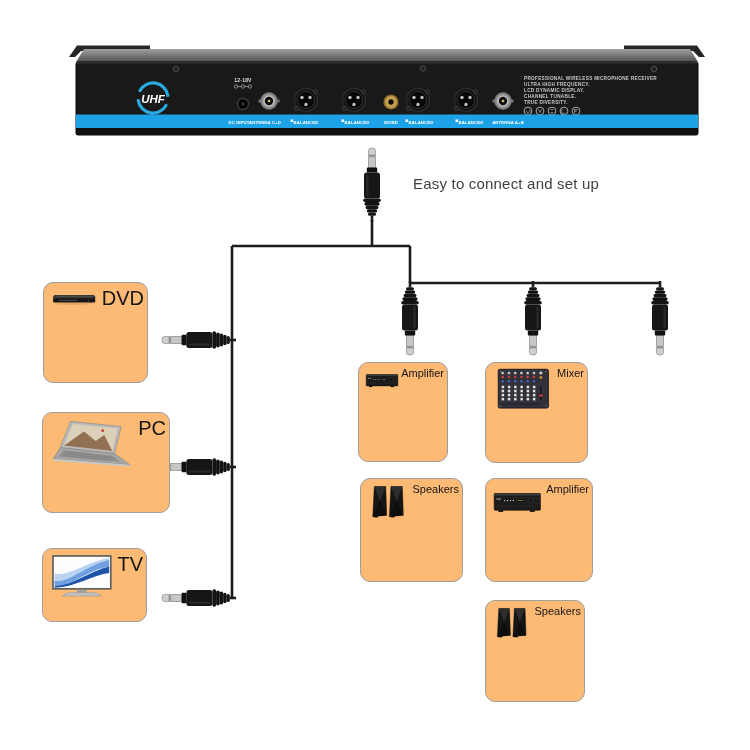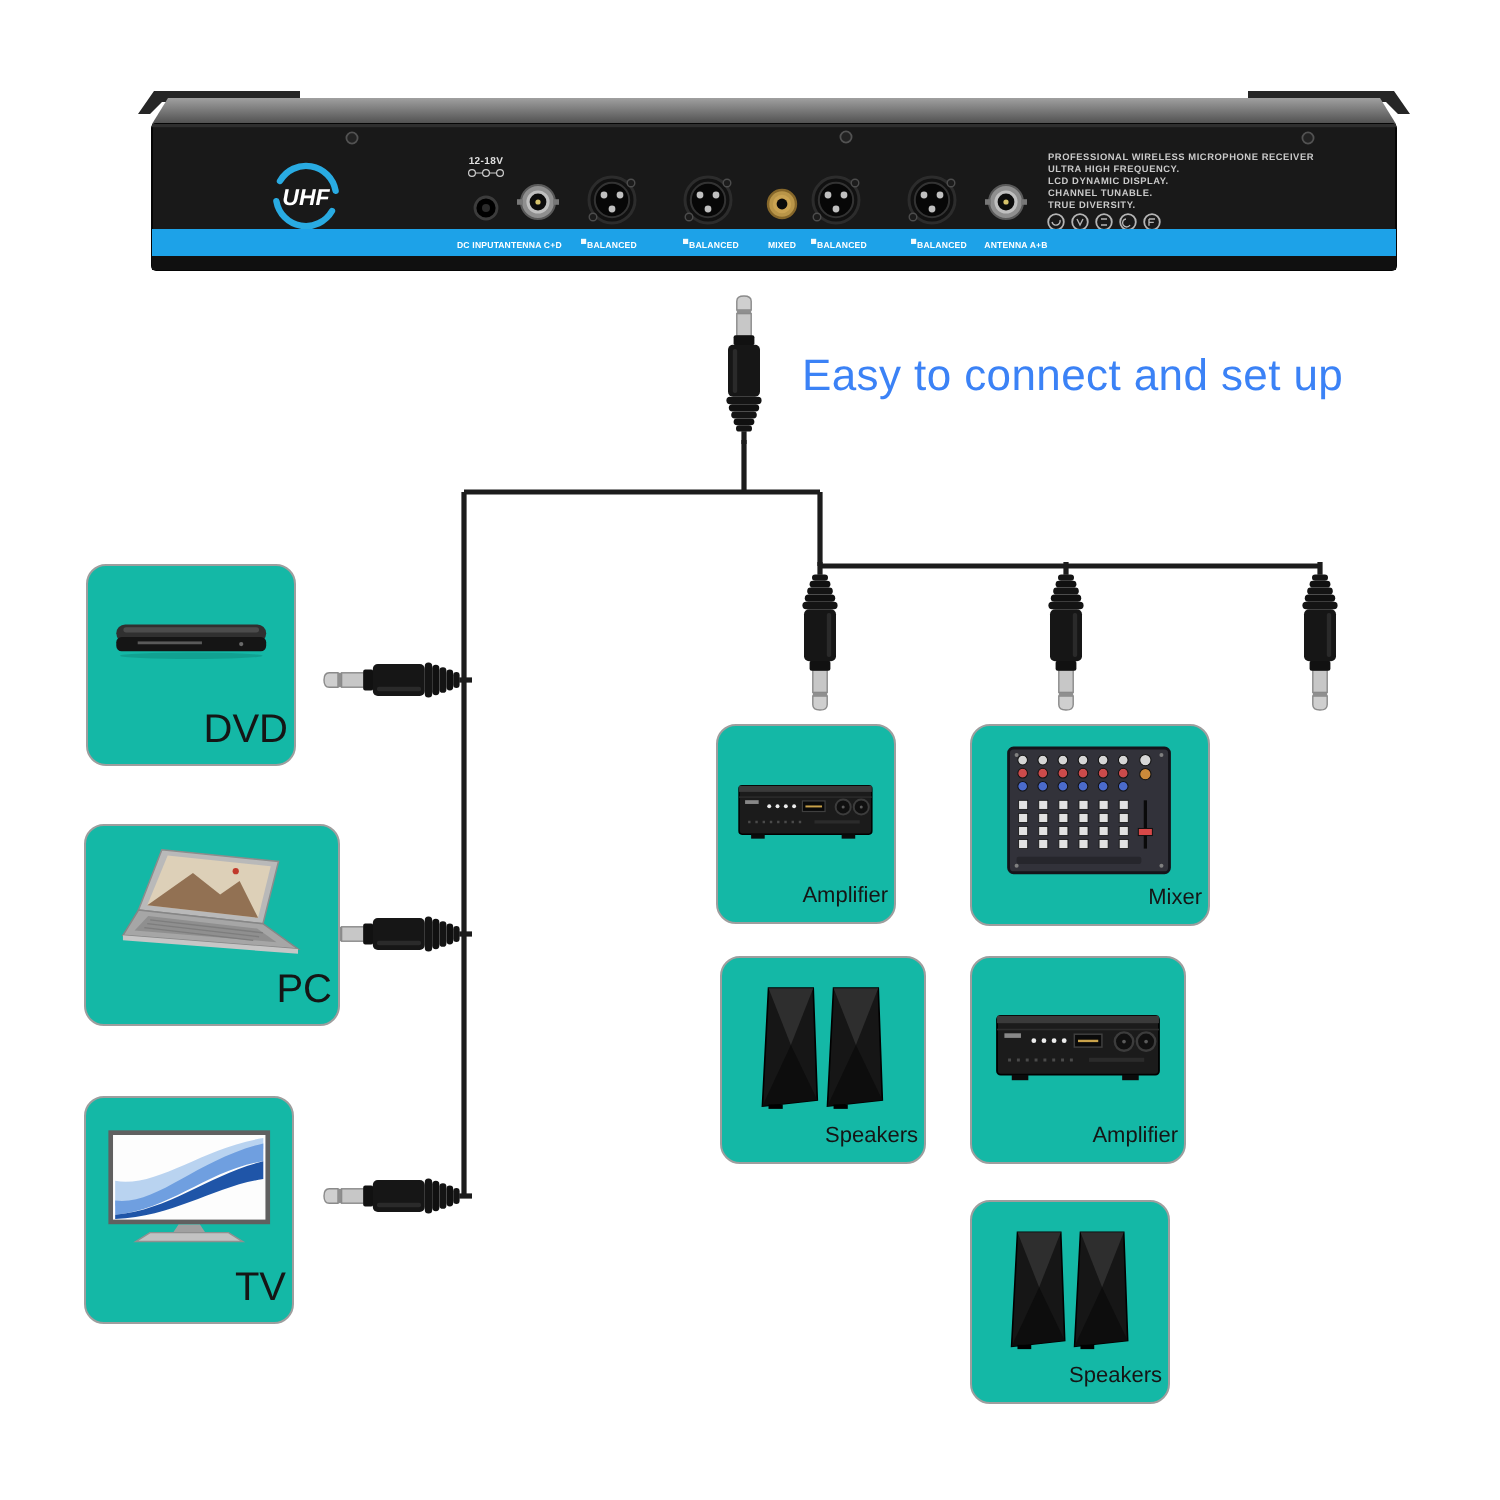--- a/index.html
+++ b/index.html
@@ -9,30 +9,30 @@
 
   
   .receiver{position:absolute;left:66px;top:44px;width:642px;height:96px}
   .receiver svg{display:block;width:100%;height:100%}
   .logo-txt{font-family:"Liberation Sans",sans-serif;font-size:11.5px;font-weight:bold;font-style:italic;fill:#fff}
   .pwr{font-size:5px;font-weight:bold;fill:#e0e0e0;text-anchor:middle;letter-spacing:.2px}
   .spec{font-size:4.7px;font-weight:bold;fill:#c9c9c9;letter-spacing:.28px}
   .port{font-size:4.3px;font-weight:bold;fill:#ffffff;text-anchor:middle;letter-spacing:.1px}
 
   
-  .headline{position:absolute;left:401px;top:175px;font-size:22px;color:#3b82f6;
+  .headline{position:absolute;left:413px;top:175px;font-size:15px;color:#404040;
             letter-spacing:.2px;white-space:nowrap}
 
   
   .diagram{position:absolute;left:0;top:140px;width:750px;height:610px}
   .wire{stroke:#1c1c1c;stroke-width:2.6;fill:none}
 
   
-  .card{position:absolute;background:#14b8a6;border:1.6px solid #9e9e9e;border-radius:10px;
-        box-sizing:border-box;display:flex;flex-direction:column;align-items:flex-end;
+  .card{position:absolute;background:#fdba74;border:1.6px solid #9e9e9e;border-radius:10px;
+        box-sizing:border-box;display:flex;flex-direction:row;align-items:flex-start;
         justify-content:flex-end;padding:5px 3px 7px}
   .card .art{flex:1 1 auto;width:100%;min-height:0;display:flex;align-items:center;justify-content:center}
   .card .art svg{width:92%;height:90%}
   .lbl{font-size:11px;color:#151515;white-space:nowrap;line-height:1}
   .lbl-lg{font-size:20px}
   .lbl-sm{font-size:14.5px}
 </style>
 </head>
 <body>
 
@@ -362,38 +362,38 @@
     <div class="lbl lbl-lg">DVD</div>
   </div>
   <div class="card" style="left:42px;top:412px;width:128px;height:101px">
     <div class="art">
         <svg viewBox="0 0 100 62">
           <use href="#art-laptop"></use>
         </svg>
       </div>
     <div class="lbl lbl-lg">PC</div>
   </div>
-  <div class="card" style="left:42px;top:548px;width:105px;height:114px">
+  <div class="card" style="left:42px;top:548px;width:105px;height:74px">
     <div class="art">
         <svg viewBox="0 0 100 68">
           <use href="#art-tv"></use>
         </svg>
       </div>
     <div class="lbl lbl-lg">TV</div>
   </div>
 
   <div class="card" style="left:358px;top:362px;width:90px;height:100px">
     <div class="art">
         <svg viewBox="0 0 100 70">
           <use href="#art-amp"></use>
         </svg>
       </div>
     <div class="lbl">Amplifier</div>
   </div>
-  <div class="card" style="left:485px;top:362px;width:120px;height:101px">
+  <div class="card" style="left:485px;top:362px;width:103px;height:101px">
     <div class="art">
         <svg viewBox="0 0 100 68">
           <use href="#art-mixer"></use>
         </svg>
       </div>
     <div class="lbl">Mixer</div>
   </div>
   <div class="card" style="left:360px;top:478px;width:103px;height:104px">
     <div class="art">
         <svg viewBox="0 0 86 68">

